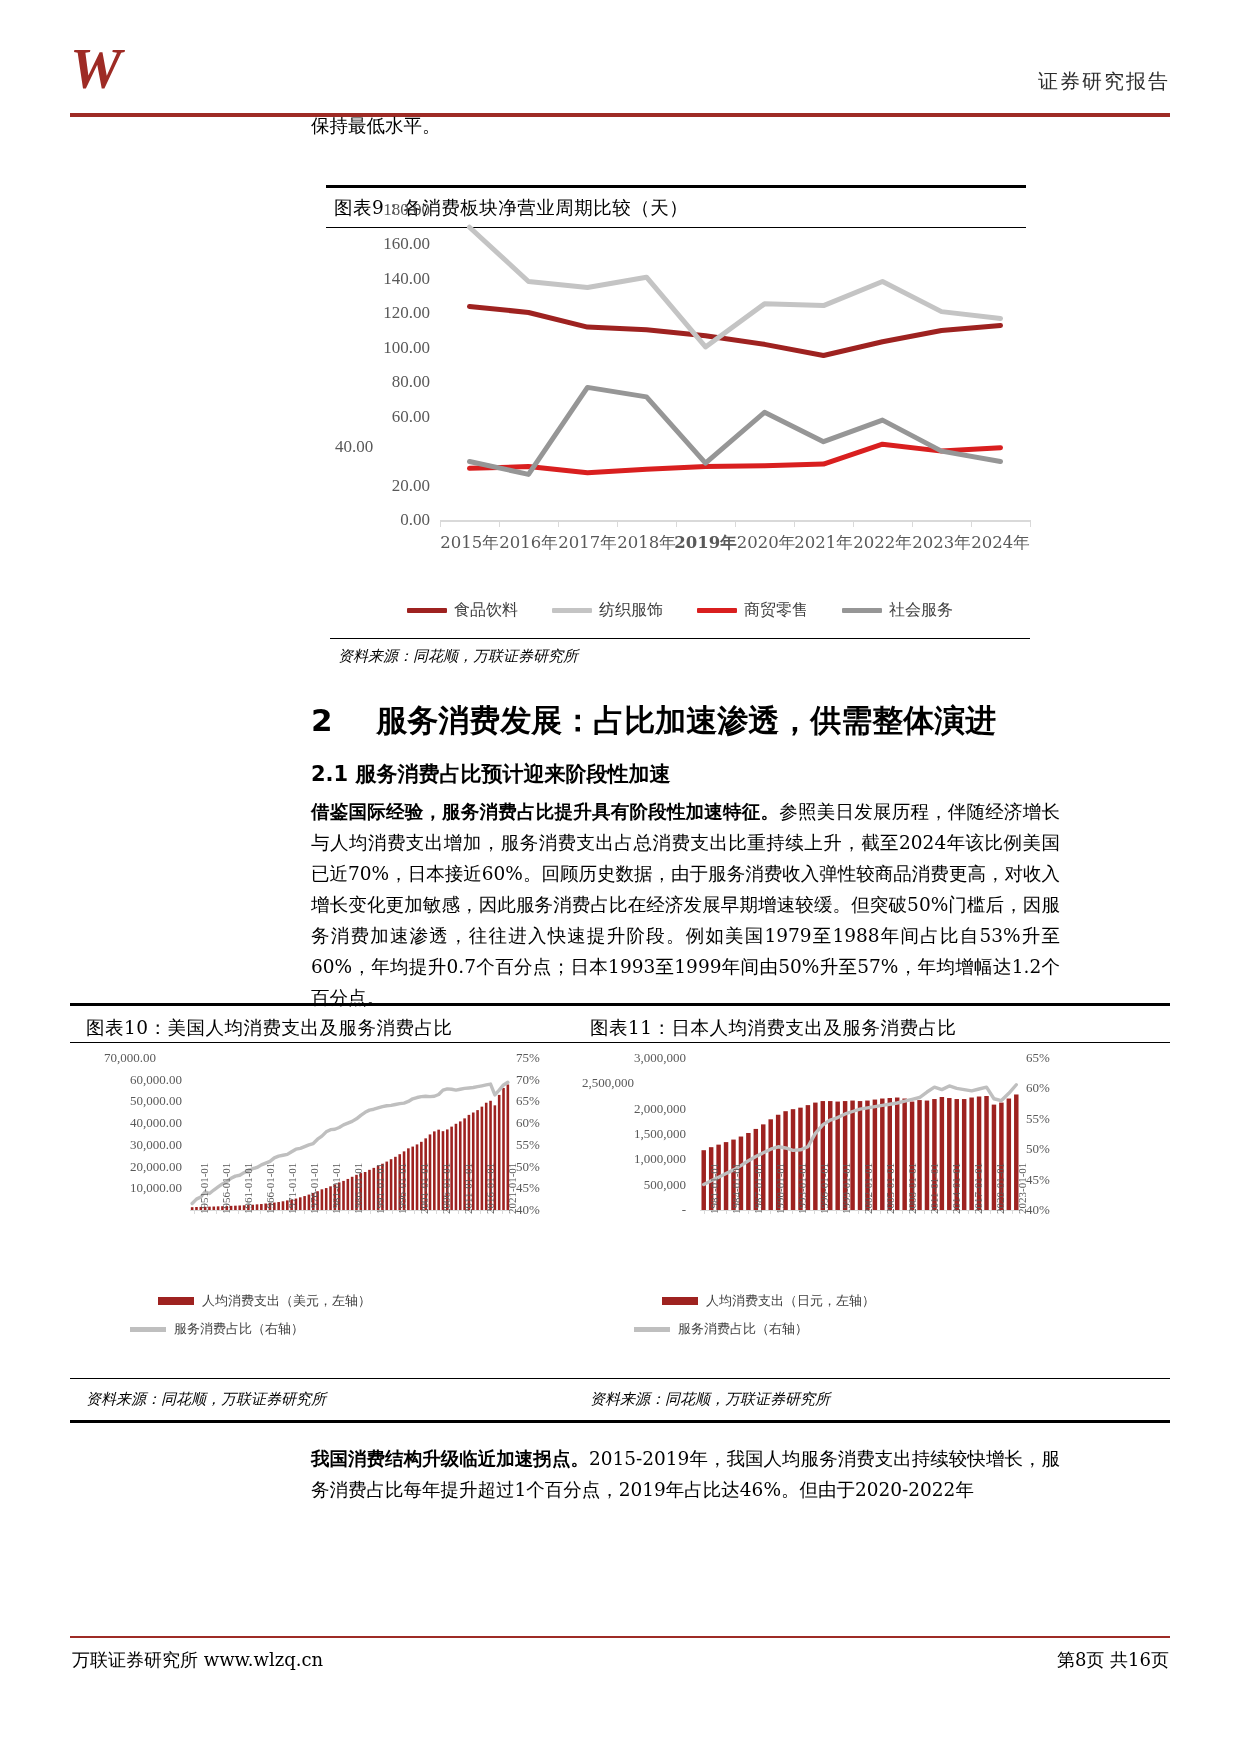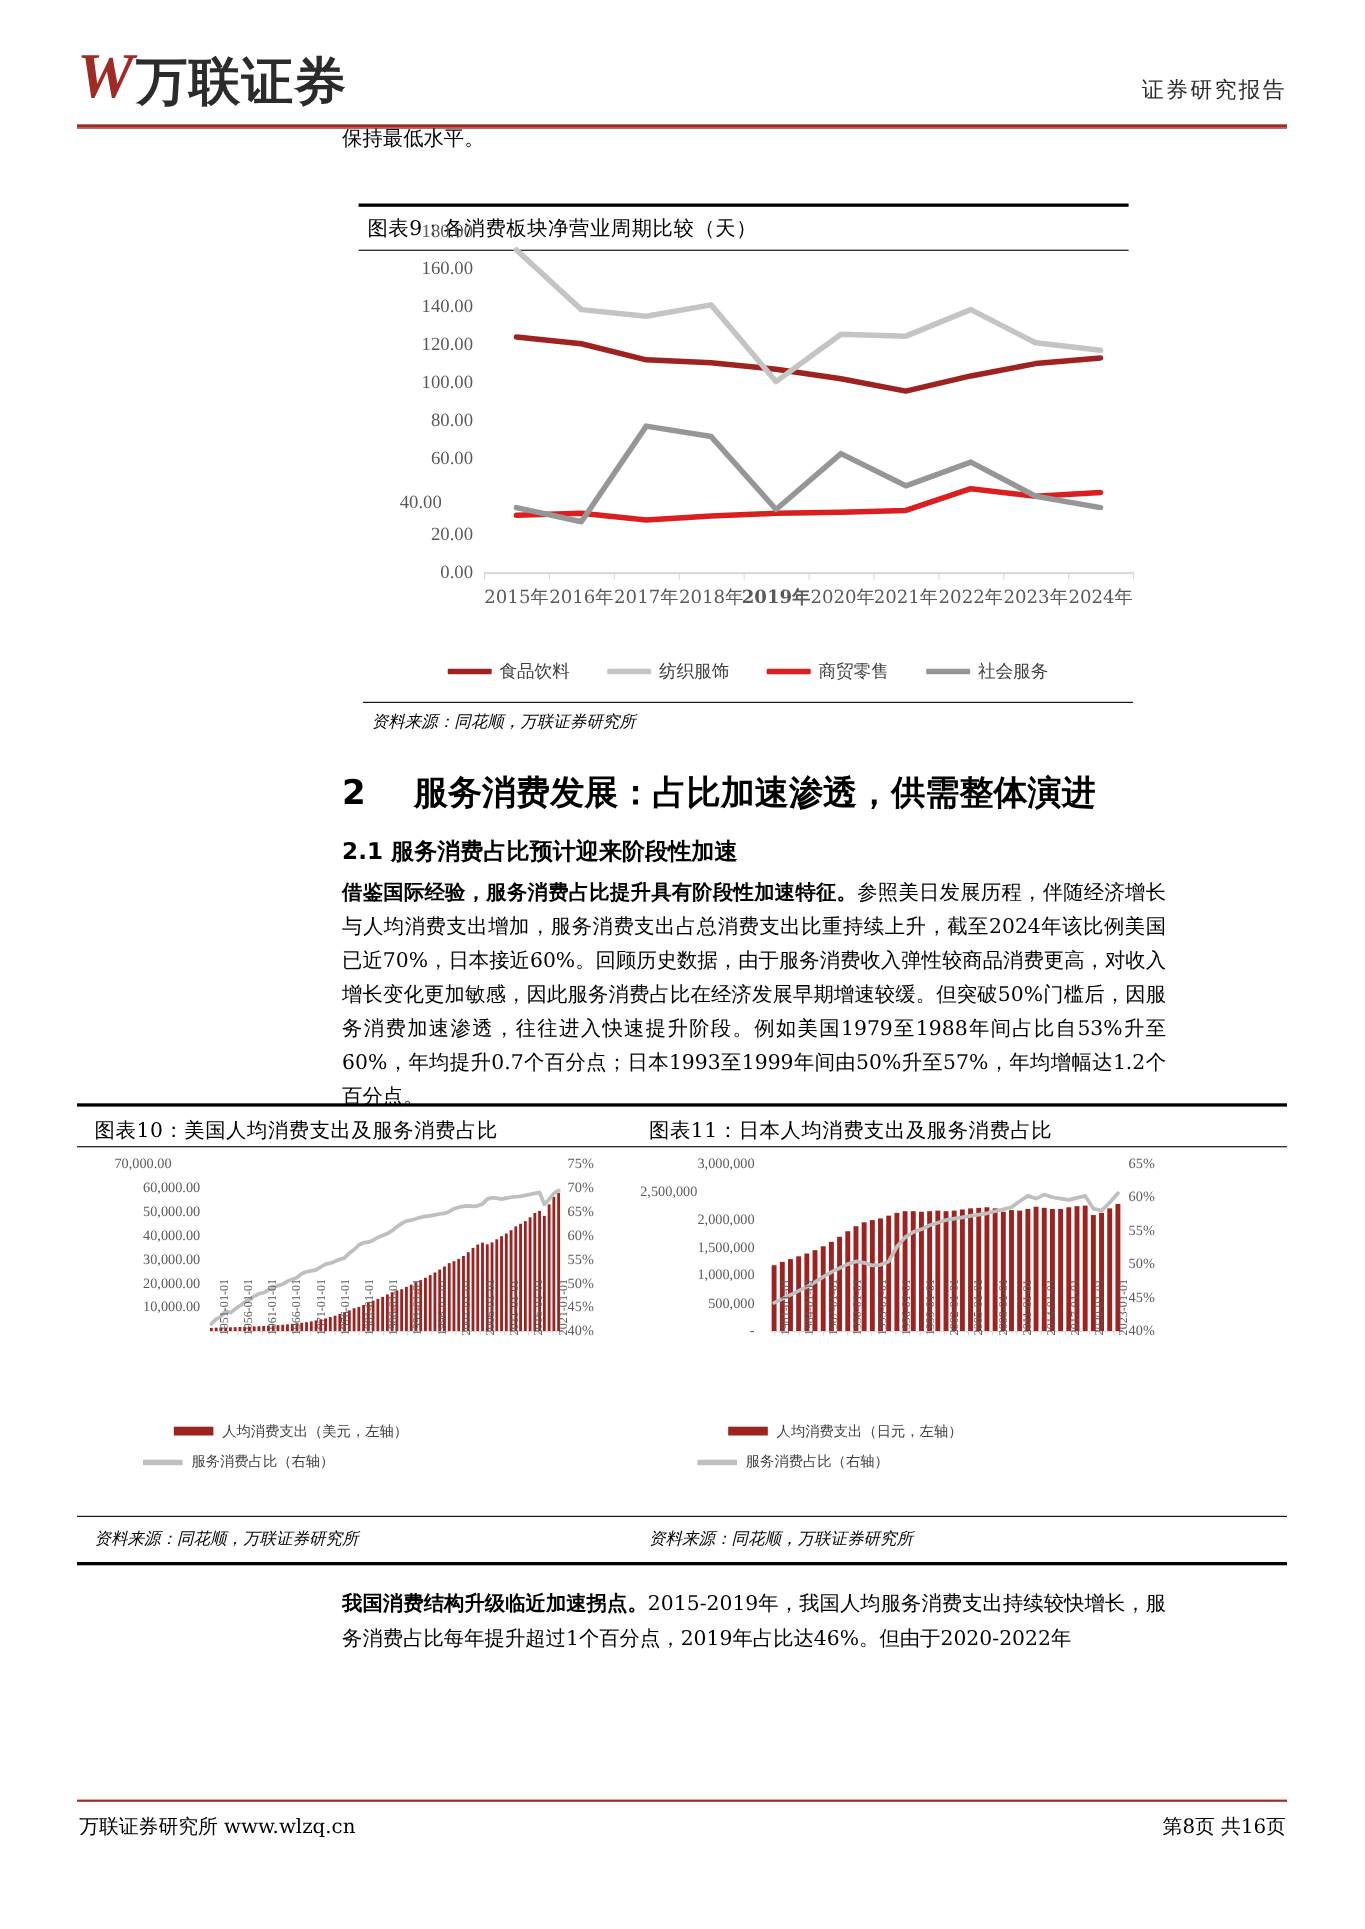--- a/index.html
+++ b/index.html
@@ -73,41 +73,40 @@
   .bold{font-weight:bold;}
 </style>
 </head>
 <body>
 
 <div class="page">
 
   <div class="hdr">
     <div class="logo">
       <span class="logo-w">W</span>
-      <span class="logo-cn">万联证券</span>
     </div>
     <div class="hdr-right">证券研究报告</div>
     <div class="hdr-rule"></div>
     <div class="hdr-rule2"></div>
   </div>
 
   <div class="lead">保持最低水平。</div>
 
   <div class="figbox" style="left:326px;top:155px;width:700px;margin-top:30px;">
     <div class="fig-rule-top"></div>
     <div class="fig-title">图表9：各消费板块净营业周期比较（天）</div>
     <div class="fig-rule-thin"></div>
   </div>
 
   <div id="chart9">
 
     <div id="c9-yticks">
         <div class="c9-ylab" style="top: 320px; right: 600px; width: 95px; text-align: right;">0.00</div>
         <div class="c9-ylab" style="top: 285.556px; right: 600px; width: 95px; text-align: right;">20.00</div>
-        <div class="c9-ylab" style="top: 257px; right: 600px; width: 95px; text-align: center;">40.00</div>
+        <div class="c9-ylab" style="top: 247px; right: 600px; width: 95px; text-align: left;">40.00</div>
         <div class="c9-ylab" style="top: 216.667px; right: 600px; width: 95px; text-align: right;">60.00</div>
         <div class="c9-ylab" style="top: 182.222px; right: 600px; width: 95px; text-align: right;">80.00</div>
         <div class="c9-ylab" style="top: 147.778px; right: 600px; width: 95px; text-align: right;">100.00</div>
         <div class="c9-ylab" style="top: 113.333px; right: 600px; width: 95px; text-align: right;">120.00</div>
         <div class="c9-ylab" style="top: 78.8889px; right: 600px; width: 95px; text-align: right;">140.00</div>
         <div class="c9-ylab" style="top: 44.4444px; right: 600px; width: 95px; text-align: right;">160.00</div>
         <div class="c9-ylab" style="top: 10px; right: 600px; width: 95px; text-align: right;">180.00</div>
       </div>
 
     <svg id="c9-svg" width="590" height="310" style="position:absolute;left:110px;top:10px;">

